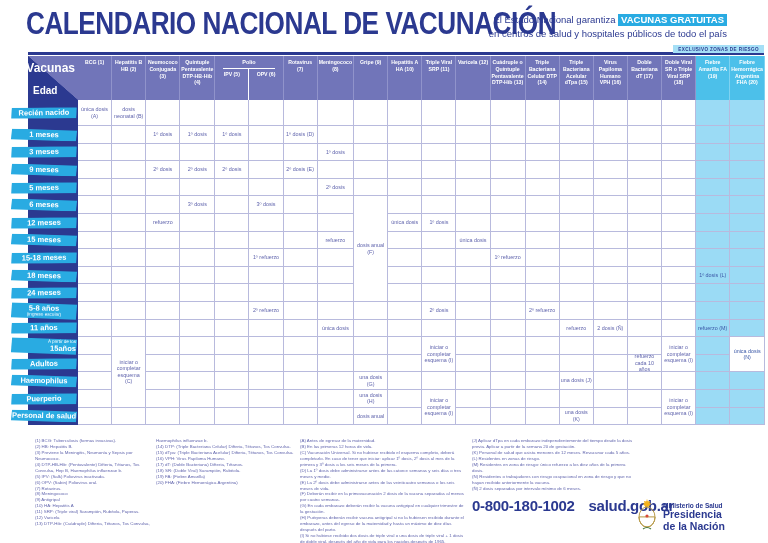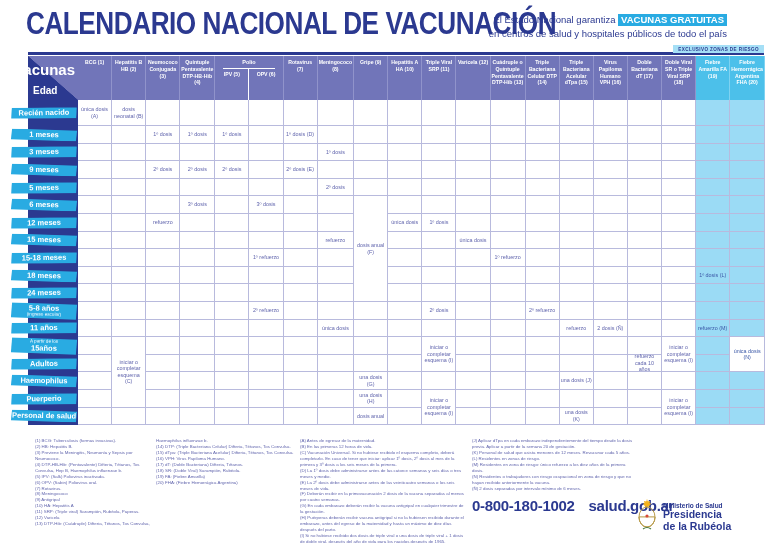--- a/index.html
+++ b/index.html
@@ -11,21 +11,21 @@
   #subtitle{position:absolute;right:41px;top:13px;text-align:right;color:#2b3990;font-size:9.5px;line-height:1.45;}
   #subtitle .hl{background:#29abe2;color:#fff;font-weight:bold;padding:0 3px 1px;}
   #rule{position:absolute;left:28px;right:4px;top:52px;height:3px;background:#2b3990;}
   #riskbadge{position:absolute;right:4px;top:45px;background:#a5dff6;color:#2b3990;
              font-size:4.6px;font-weight:bold;padding:1.5px 5px;letter-spacing:.4px;}
   
   #vt{position:absolute;left:28px;top:56px;width:737px;display:grid;
       grid-template-columns:50px repeat(20,1fr);
       grid-template-rows:44px 26px repeat(17,17.6px);}
   .corner{background:linear-gradient(to top right,#2b3990 49.6%,#7175b9 50.4%);position:relative;}
-  .corner-top{position:absolute;top:5px;right:3px;color:#fff;font-weight:bold;font-size:15px;}
+  .corner-top{position:absolute;top:5px;right:3px;color:#fff;font-weight:bold;font-size:12px;}
   .corner-bottom{position:absolute;bottom:4px;left:5px;color:#fff;font-weight:bold;font-size:10px;}
   .hcell{background:#7175b9;color:#fff;font-size:5.2px;font-weight:bold;text-align:center;
          padding:3px 1px 1px;border-right:1px solid #9093cb;line-height:1.3;}
   .hcell.riskh{background:#4cc0ea;border-right-color:#7fd2f1;}
   .group{padding:0;display:flex;flex-direction:column;}
   .grp-top{font-size:5.5px;padding:3px 0 2px;border-bottom:1px solid #fff;width:78%;margin:0 auto;}
   .grp-sub{flex:1;display:flex;}
   .grp-s{flex:1;padding-top:2px;}
   .grp-s.s2{border-left:1px solid #fff;}
   .lbl{background:#2b3990;position:relative;}
@@ -425,21 +425,21 @@
       <div class="cell base" style="grid-area: 14 / 13;"></div>
       <div class="cell base" style="grid-area: 14 / 14;"></div>
       <div class="cell base" style="grid-area: 14 / 15;"></div>
       <div class="cell base" style="grid-area: 14 / 16;"></div>
       <div class="cell base" style="grid-area: 14 / 17;"></div>
       <div class="cell base" style="grid-area: 14 / 18;"></div>
       <div class="cell base" style="grid-area: 14 / 19;"></div>
       <div class="cell base risk" style="grid-area: 14 / 20;"></div>
       <div class="cell base risk" style="grid-area: 14 / 21;"></div>
       <div class="lbl" style="grid-area: 15 / 1;">
-        <div class="ribbon" style="transform: translateY(-50%) rotate(0.9deg);">
+        <div class="ribbon" style="transform: translateY(-50%) rotate(0.9deg); text-align: right;">
           <div class="pre">A partir de los</div>
           <div class="main">15años</div>
         </div>
       </div>
       <div class="cell base" style="grid-area: 15 / 2;"></div>
       <div class="cell base" style="grid-area: 15 / 3;"></div>
       <div class="cell base" style="grid-area: 15 / 4;"></div>
       <div class="cell base" style="grid-area: 15 / 5;"></div>
       <div class="cell base" style="grid-area: 15 / 6;"></div>
       <div class="cell base" style="grid-area: 15 / 7;"></div>
@@ -665,17 +665,17 @@
         <path d="M3 18 a8 10 0 0 1 16 0 Z" fill="#7ec6ea" stroke="#b99b48" stroke-width="0.8" transform="rotate(180 11 18)"></path>
         <path d="M3 18 a8 10 0 0 0 16 0 Z" fill="#ffffff" stroke="#b99b48" stroke-width="0.8"></path>
         <ellipse cx="11" cy="18" rx="8" ry="10" fill="none" stroke="#b99b48" stroke-width="1"></ellipse>
         <circle cx="11" cy="17" r="1.6" fill="#d84a3a"></circle>
         <path d="M7 30 q4 -3 8 0" stroke="#4a7c3f" stroke-width="1.2" fill="none"></path>
       </svg>
     </span>
     <span>
       <div class="m1">Ministerio de Salud</div>
       <div class="m2">Presidencia</div>
-      <div class="m2">de la Rubéola</div>
+      <div class="m2">de la Nación</div>
     </span>
   </div>
 
 </div>
 
 </body></html>

